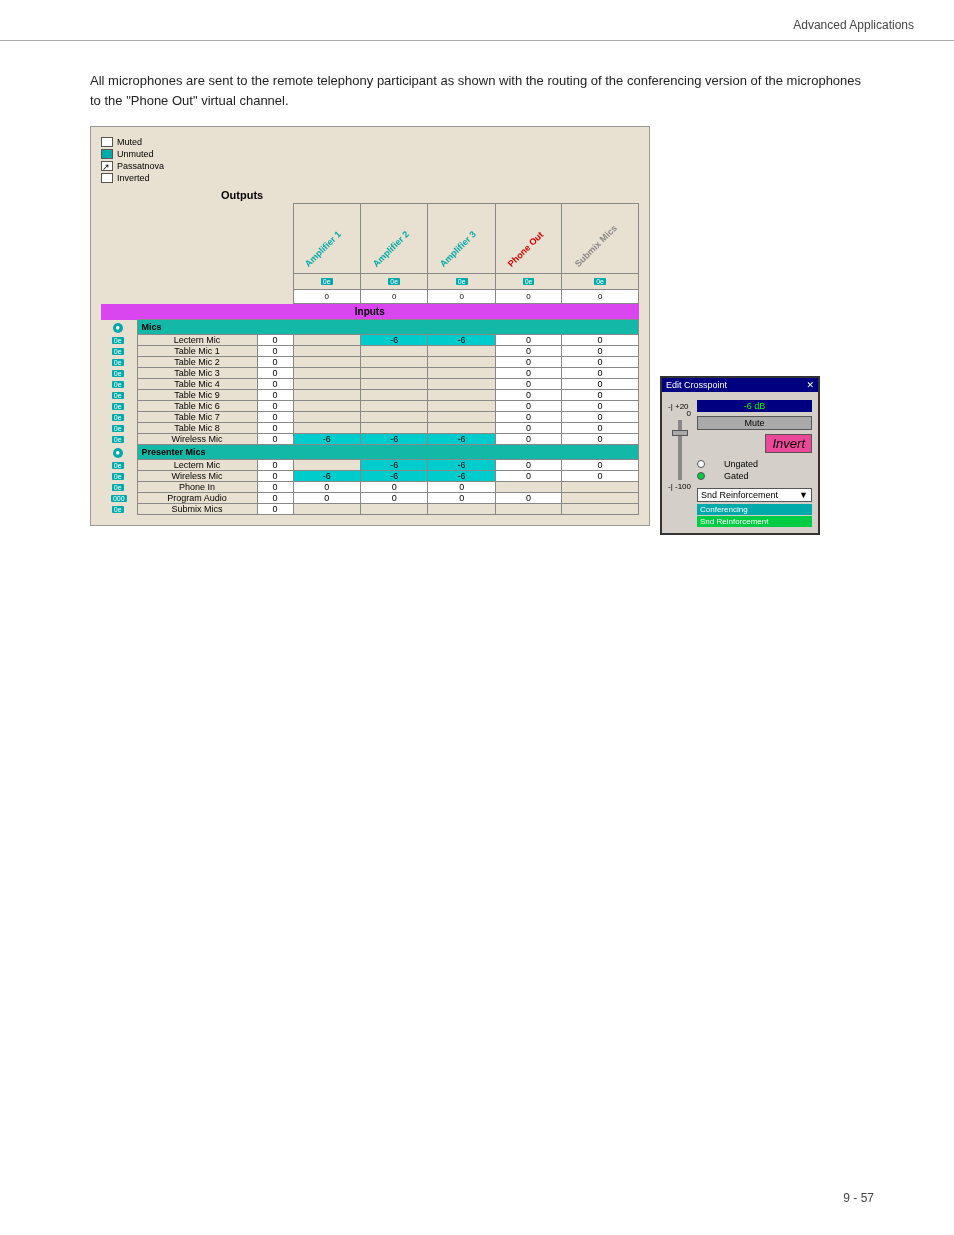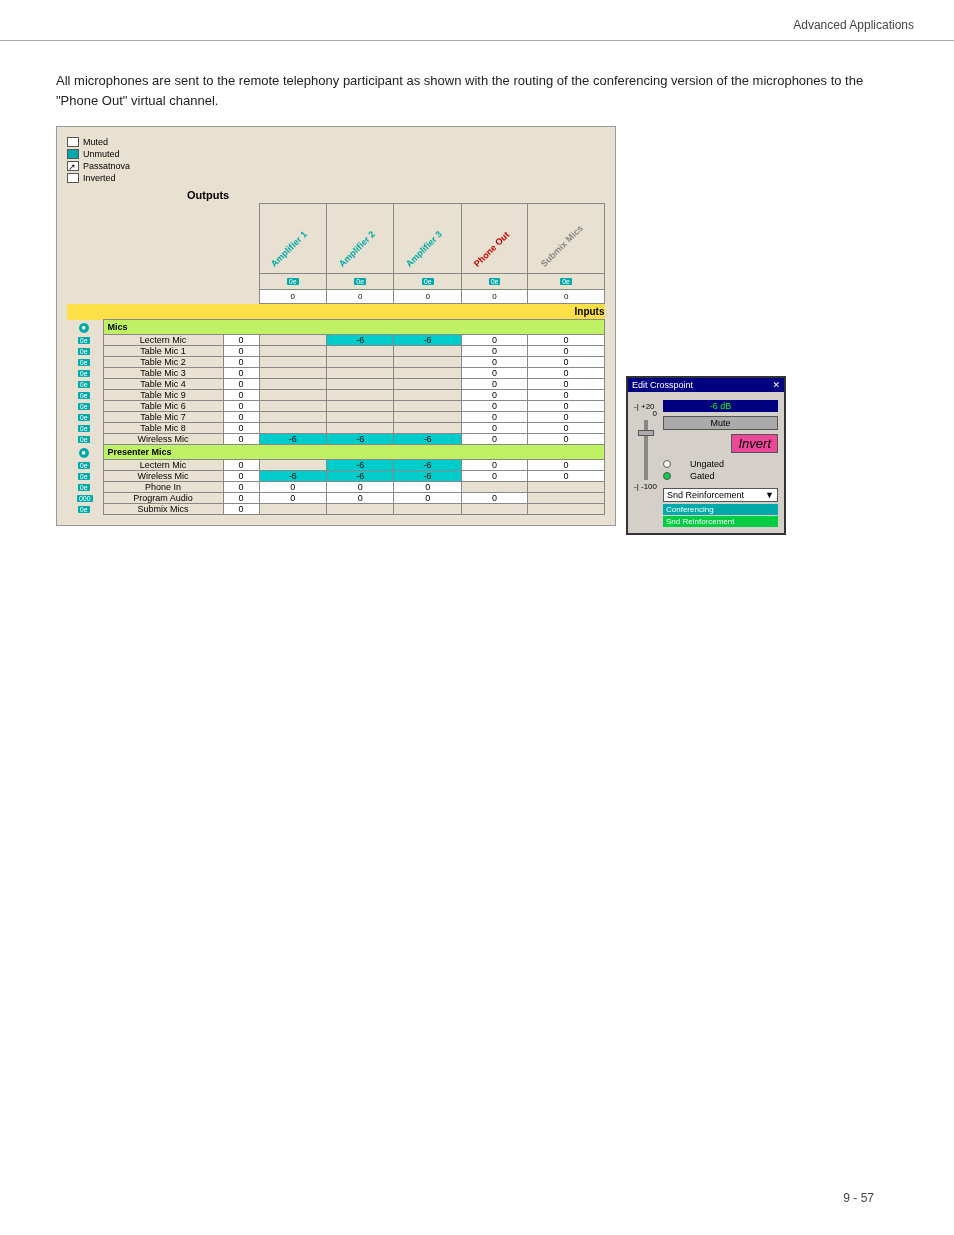--- a/index.html
+++ b/index.html
@@ -12,21 +12,22 @@
     }
     .page-header {
       display: flex;
       justify-content: flex-end;
       padding: 18px 40px 8px 40px;
       border-bottom: 1px solid #aaa;
       font-size: 12px;
       color: #444;
     }
     .page-content {
-      padding: 30px 80px 40px 56px;
+      padding: 30px 80px 40px 72px;
+      margin-left: 18px;
     }
     .intro-text {
       font-size: 13px;
       color: #222;
       line-height: 1.5;
       margin-bottom: 16px;
     }
     .figure-caption {
       font-size: 13px;
       color: #222;
@@ -97,21 +98,21 @@
     .amplifier-3 { color: #00aaaa; }
     .phone-out { color: #cc0000; }
     .submix { color: #888; }
     .input-label-col {
       width: 120px;
       text-align: left;
       padding: 1px 3px;
       font-size: 9px;
     }
     .section-cell {
-      background: #bef264;
+      background: #14b8a6;
     }
     .row-icon {
       background: #00aaaa;
       color: white;
       font-size: 7px;
       padding: 0 2px;
       border-radius: 1px;
       margin-right: 2px;
     }
     .row-icon-multi {
@@ -361,21 +362,21 @@
             <td class="cell-white">0</td>
             <td class="cell-white">0</td>
             <td class="cell-white">0</td>
             <td class="cell-white">0</td>
             <td class="cell-white">0</td>
           </tr>
         </thead>
         <tbody>
 
           <tr>
-            <td colspan="8" style="border:none; background:#fde047; text-align:right; font-weight:bold; font-size:10px; padding:2px 0;">Inputs</td>
+            <td colspan="8" style="border:none; background:#d946ef; text-align:center; font-weight:bold; font-size:10px; padding:2px 0;">Inputs</td>
           </tr>
 
           <tr>
             <td style="border:none; background:#e8e0d0;">
               <span class="section-expand">●</span>
             </td>
             <td colspan="7" class="section-cell" style="text-align:left; padding:2px 4px; font-weight:bold;">Mics</td>
           </tr>
 
           <tr>

